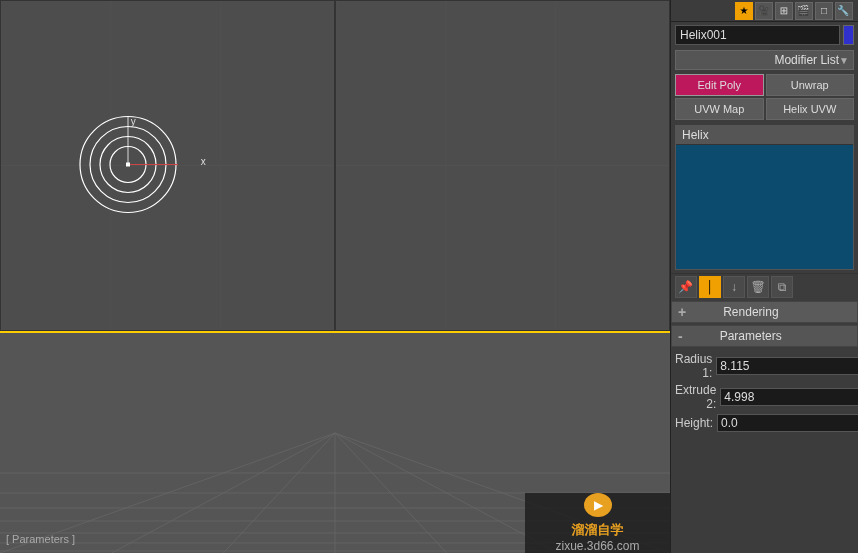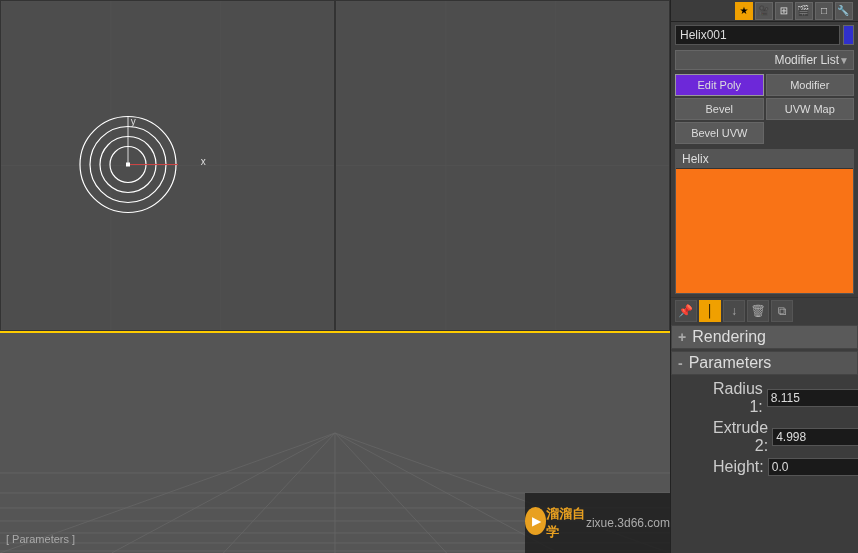--- a/index.html
+++ b/index.html
@@ -185,28 +185,28 @@
       padding: 3px 2px;
       text-align: center;
       cursor: pointer;
       height: 22px;
       display: flex;
       align-items: center;
       justify-content: center;
     }
 
     .mod-btn.active {
-      background: #6d28d9;
+      background: #be185d;
       border-color: #999;
     }
 
     
     .modifier-stack {
       margin: 3px 4px;
-      background: #f97316;
+      background: #0c4a6e;
       border: 1px solid #555;
       flex: 1;
       min-height: 140px;
       max-height: 145px;
     }
 
     .stack-item {
       padding: 2px 6px;
       font-size: 12px;
       color: #ddd;
@@ -258,41 +258,41 @@
     }
 
     .section-minus {
       color: #aaa;
       margin-right: 6px;
       font-size: 14px;
       font-weight: bold;
     }
 
     .section-title {
-      font-size: 16px;
-      color: #ddd;
+      font-size: 12px;
+      color: #ddd;
+      margin-left: 31px;
     }
 
     .params-body {
       padding: 4px;
     }
 
     .param-row {
       display: flex;
       align-items: center;
       margin-bottom: 3px;
     }
 
     .param-label {
       text-align: right;
       width: 65px;
       margin-right: 4px;
-      font-size: 16px;
+      font-size: 12px;
       color: #ccc;
-      margin-left: 38px;
     }
 
     .param-input {
       flex: 1;
       background: #1a1a1a;
       border: 1px solid #555;
       color: #ddd;
       font-size: 12px;
       padding: 1px 3px;
       height: 18px;
@@ -300,20 +300,21 @@
 
     
     .watermark {
       position: absolute;
       bottom: 0;
       right: 0;
       width: 145px;
       height: 60px;
       background: rgba(30,30,30,0.85);
       display: flex;
+      flex-direction: column;
       align-items: center;
       justify-content: center;
     }
 
     .watermark-play {
       width: 28px;
       height: 28px;
       border-radius: 50%;
       background: #e8a020;
       display: flex;
@@ -460,24 +461,23 @@
 
   <div class="modifier-list-row">
     <div class="modifier-dropdown">
       <span>Modifier List</span>
       <span class="dropdown-arrow">▼</span>
     </div>
   </div>
 
   <div class="modifier-buttons">
     <div class="mod-btn active">Edit Poly</div>
-    <div class="mod-btn">Modifier</div>
-    <div class="mod-btn">Bevel</div>
+    <div class="mod-btn">Unwrap</div>
     <div class="mod-btn">UVW Map</div>
-    <div class="mod-btn">Bevel UVW</div>
+    <div class="mod-btn">Helix UVW</div>
   </div>
 
   <div class="modifier-stack">
     <div class="stack-item selected">
       <span>Helix</span>
     </div>
   </div>
 
   <div class="stack-controls">
     <div class="stack-icon">📌</div>

